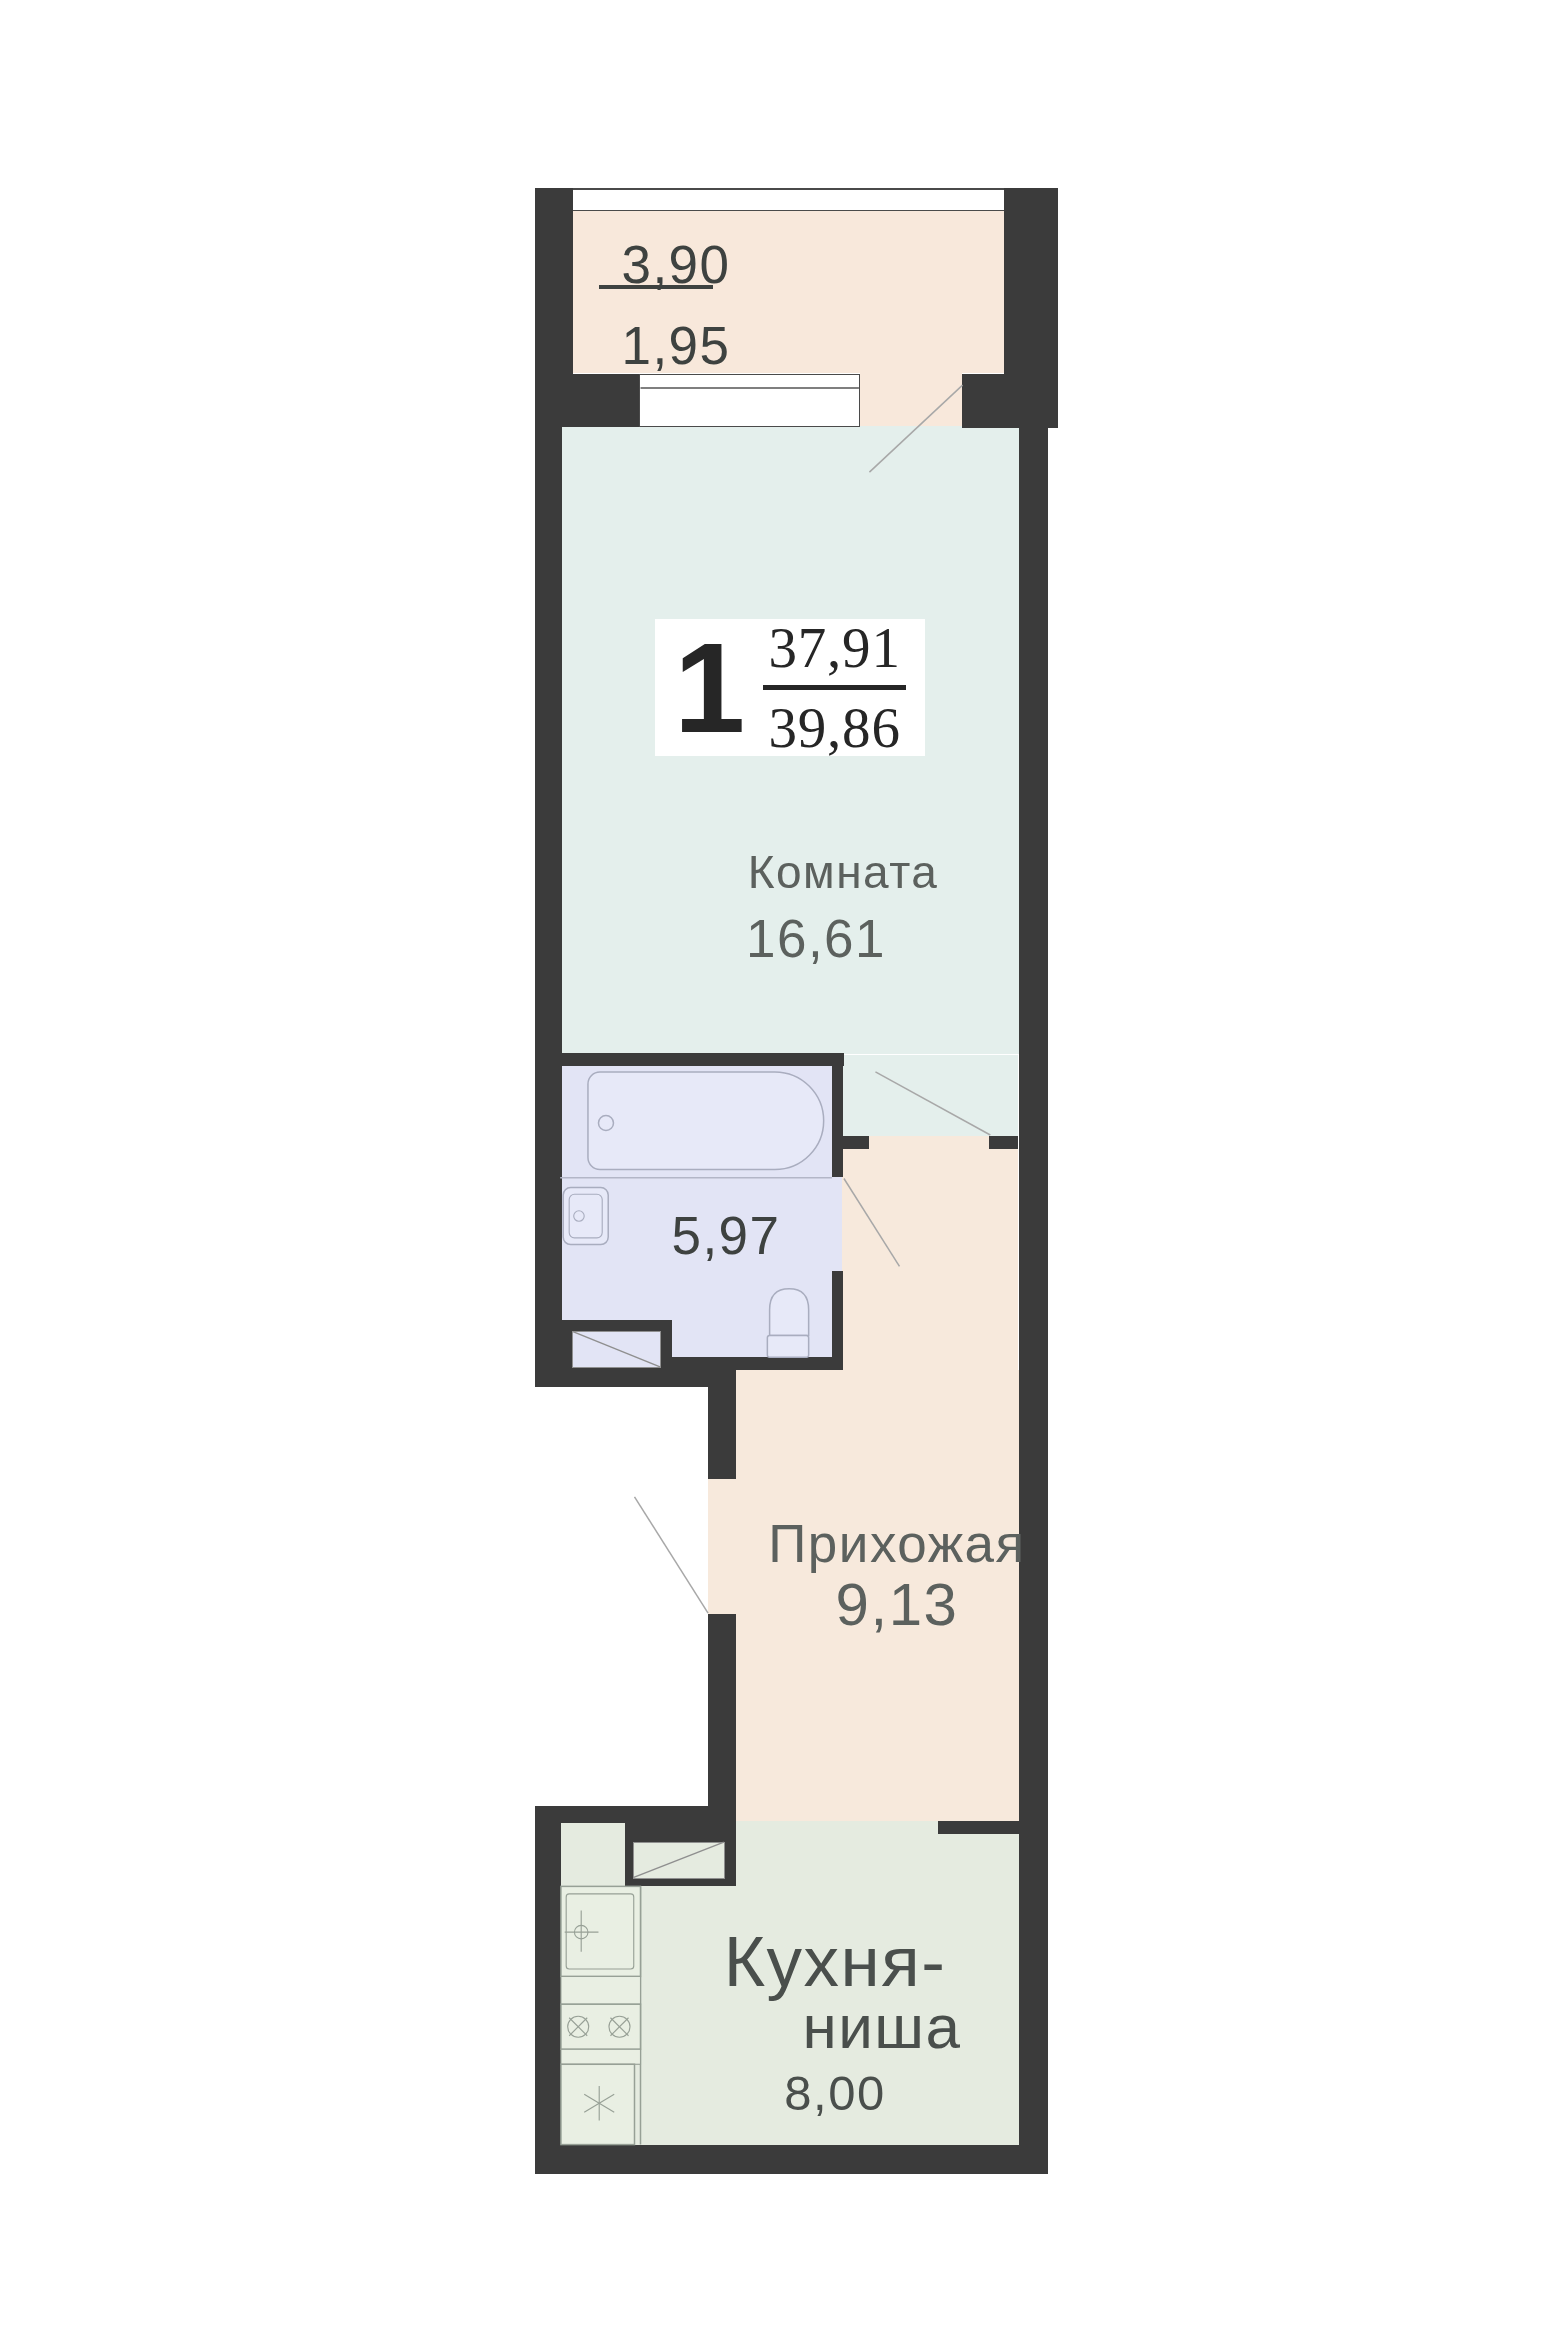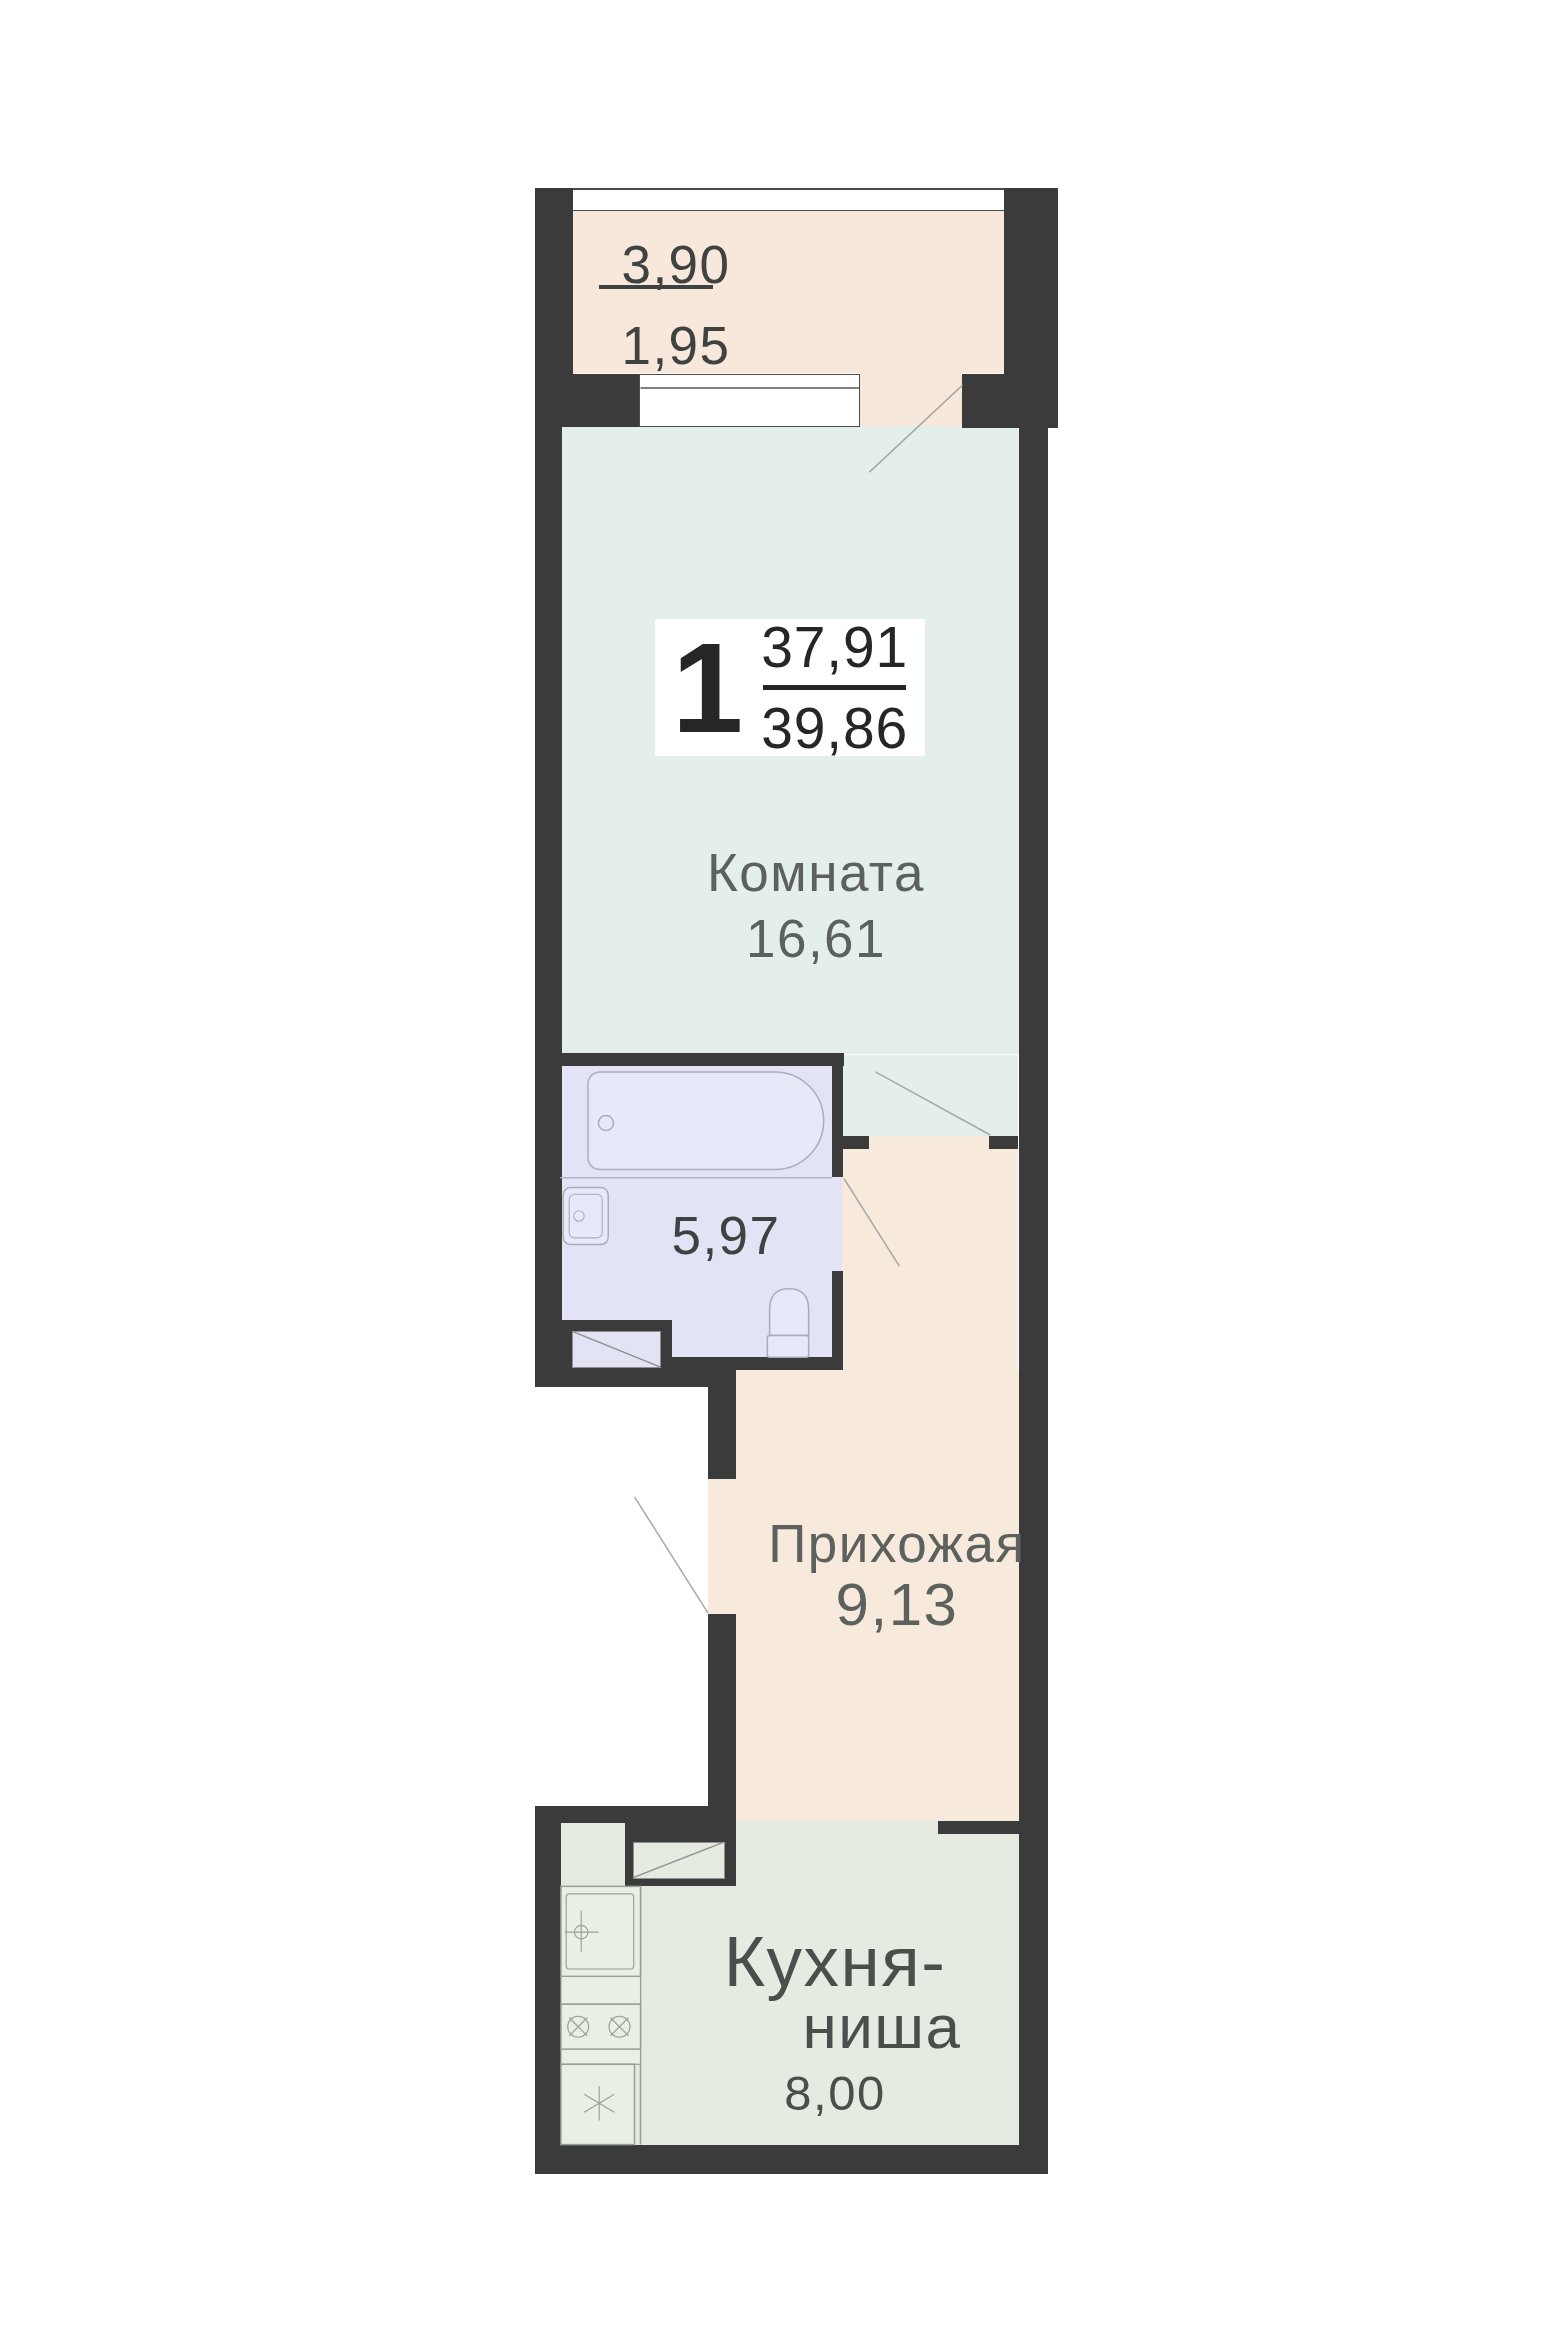--- a/index.html
+++ b/index.html
@@ -30,21 +30,21 @@
   #info-box{
     position:absolute;
     left:655px;top:619px;width:270px;height:137px;
     background:#ffffff;
     display:flex;align-items:center;justify-content:center;
     gap:18px;
   }
   #info-box .room-count{
     font-size:128px;font-weight:700;color:var(--number-dark);line-height:0.9;
   }
-  #info-box .frac{display:flex;flex-direction:column;align-items:center;}
+  #info-box .frac{display:flex;flex-direction:column;align-items:center;font-family:Liberation Serif, serif;}
   #info-box .frac span{font-size:57px;color:var(--number-dark);letter-spacing:0.8px;}
   #info-box .frac .frac-line{width:143px;height:4.5px;background:var(--number-dark);margin:5.3px 0;}
   svg{position:absolute;left:0;top:0;}
 </style>
 </head>
 <body>
 
 <div id="plan">
 
   <div class="floor" style="left:573px;top:211px;width:432px;height:162px;background:var(--balcony-floor);"></div>
@@ -139,21 +139,21 @@
 
   <div id="info-box">
     <span class="room-count">1</span>
     <span class="frac">
       <span>37,91</span>
       <span class="frac-line"></span>
       <span>39,86</span>
     </span>
   </div>
 
-  <div class="lbl gray" style="left:796px;top:872px;font-size:53px;">Комната</div>
+  <div class="lbl gray" style="left:823px;top:872px;font-size:46px;">Комната</div>
   <div class="lbl gray" style="left:796px;top:938px;font-size:53px;">16,61</div>
 
   <div class="lbl dark" style="left:706px;top:1235px;font-size:53px;">5,97</div>
 
   <div class="lbl gray" style="left:877px;top:1543px;font-size:53px;">Прихожая</div>
   <div class="lbl gray" style="left:877px;top:1605px;font-size:60px;">9,13</div>
 
   <div class="lbl kitchen" style="left:815px;top:1961px;font-size:71px;">Кухня-</div>
   <div class="lbl kitchen" style="left:862px;top:2027px;font-size:62px;">ниша</div>
   <div class="lbl kitchen" style="left:815px;top:2093px;font-size:49px;">8,00</div>

